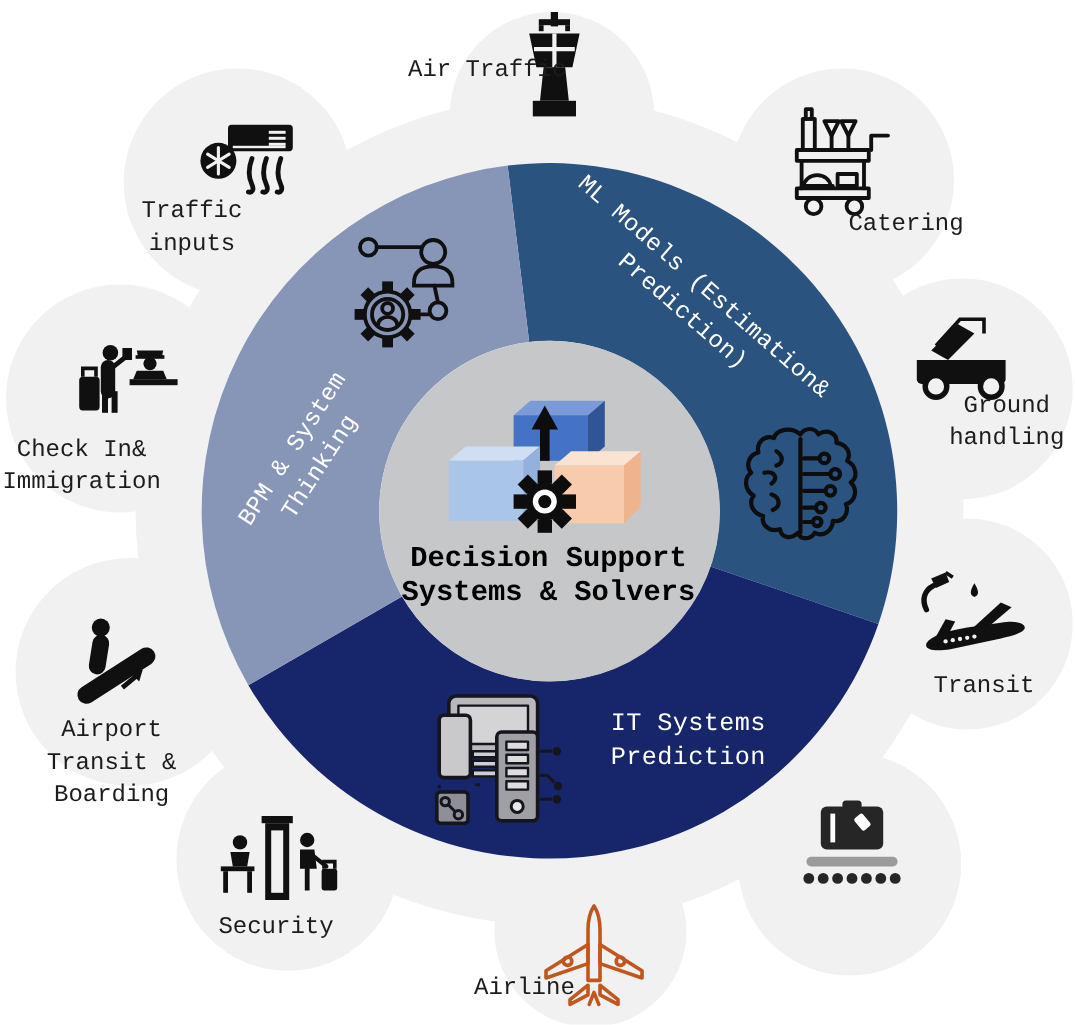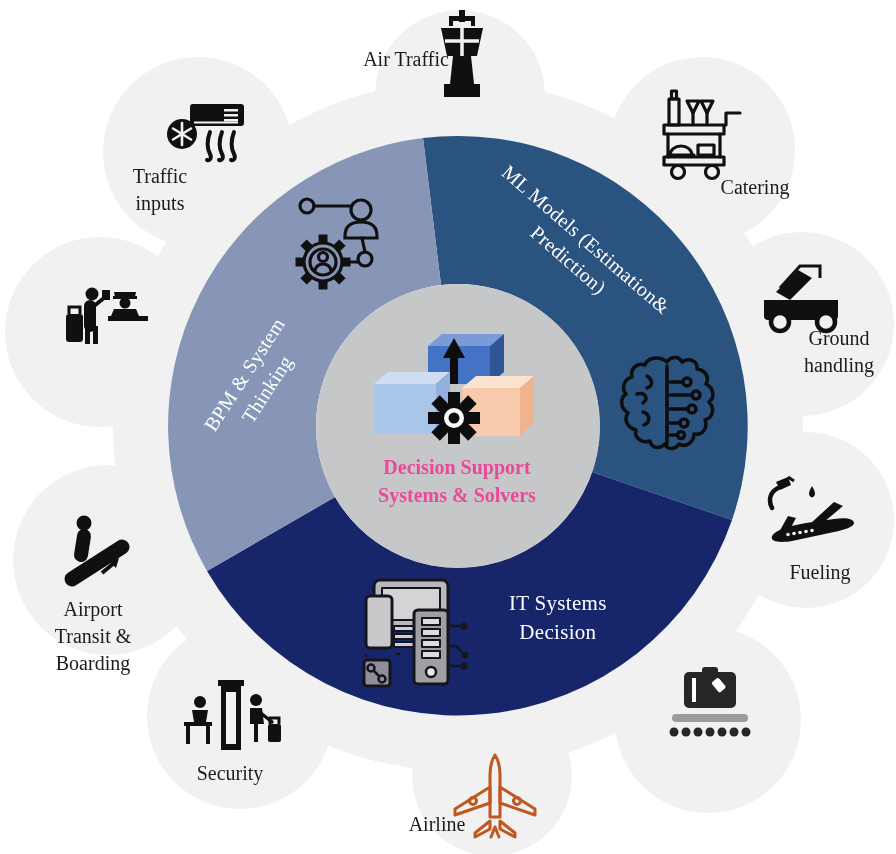--- a/index.html
+++ b/index.html
@@ -1,26 +1,26 @@
 <!DOCTYPE html>
 <html><head>
 <meta charset="utf-8">
 <style>
   html,body{margin:0;padding:0;background:#fff;}
   .stage{position:relative;width:896px;height:854px;background:#ffffff;
-         font-family:Liberation Serif, serif;overflow:hidden;border-radius:24px;}
+         font-family:Liberation Mono, monospace;overflow:hidden;border-radius:24px;}
   .stage svg{position:absolute;left:0;top:0;}
   .label{position:absolute;transform:translate(-50%,-50%);text-align:center;
          font-size:20px;line-height:27px;color:#1c1c1c;white-space:nowrap;}
   .label span{display:block;}
   .seg-label{color:#ffffff;letter-spacing:.3px;}
   .label--bpm{transform:translate(-50%,-50%) rotate(-57deg);}
   .label--ml{transform:translate(-50%,-50%) rotate(41deg);}
-  .label--it{transform:none;text-align:center;font-size:21px;line-height:29px;}
-  .label--center{font-weight:bold;color:#ec4899;font-size:20px;line-height:28px;}
+  .label--it{transform:none;text-align:left;font-size:21px;line-height:29px;}
+  .label--center{font-weight:bold;color:#000000;font-size:24px;line-height:28px;}
 </style>
 </head>
 <body>
 
 <div class="stage">
 
 <svg width="896" height="854" viewBox="0 0 896 854">
 
   <g fill="#F1F1F2">
     <circle cx="458" cy="426" r="345"></circle>
@@ -304,49 +304,53 @@
     <span>Air Traffic</span>
   </div>
   <div class="label" style="left:755px;top:187px">
     <span>Catering</span>
   </div>
   <div class="label" style="left:839px;top:352px">
     <span>Ground</span>
     <span>handling</span>
   </div>
   <div class="label" style="left:820px;top:572px">
-    <span>Fueling</span>
+    <span>Transit</span>
   </div>
   <div class="label" style="left:437px;top:824px">
     <span>Airline</span>
   </div>
   <div class="label" style="left:230px;top:773px">
     <span>Security</span>
   </div>
   <div class="label" style="left:93px;top:636px">
     <span>Airport</span>
     <span>Transit &amp;</span>
     <span>Boarding</span>
   </div>
+  <div class="label" style="left:68px;top:389px">
+    <span>Check In&amp;</span>
+    <span>Immigration</span>
+  </div>
   <div class="label" style="left:160px;top:190px">
     <span>Traffic</span>
     <span>inputs</span>
   </div>
 
   <div class="label seg-label label--bpm" style="left:256px;top:382px">
     <span>BPM &amp; System</span>
     <span>Thinking</span>
   </div>
   <div class="label seg-label label--ml" style="left:577px;top:250px">
     <span>ML Models (Estimation&amp;</span>
     <span>Prediction)</span>
   </div>
   <div class="label seg-label label--it" style="left:509px;top:589px">
     <span>IT Systems</span>
-    <span>Decision</span>
+    <span>Prediction</span>
   </div>
 
   <div class="label label--center" style="left:457px;top:481px">
     <span>Decision Support</span>
     <span>Systems &amp; Solvers</span>
   </div>
 
 </div>
 
 </body></html>

